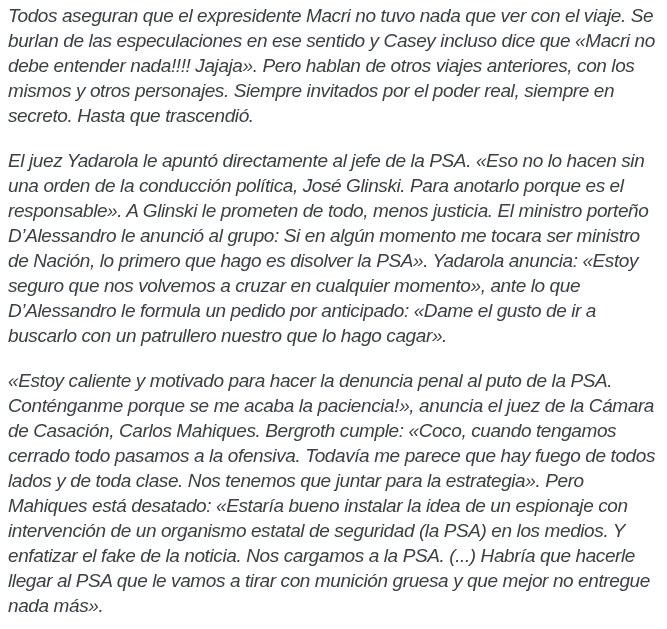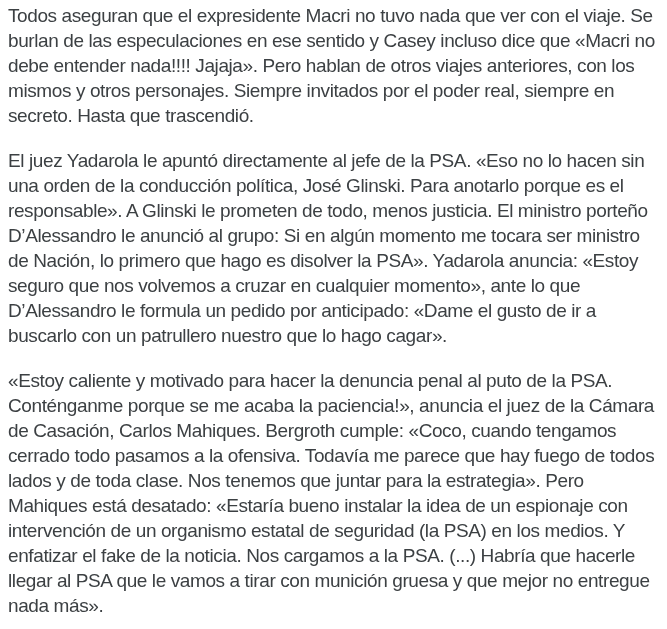--- a/index.html
+++ b/index.html
@@ -16,20 +16,21 @@
     box-sizing: border-box;
     width: 667px;
     padding: 3px 8px 0 8px;
     font-family: "Liberation Sans", sans-serif;
     font-size: 19px;
     line-height: 25px;
     letter-spacing: -0.4px;
     font-weight: 400;
     color: #3c4043;
     text-align: left;
+    font-style: italic;
   }
   .article p {
     margin: 0 0 20px 0;
   }
 </style>
 </head>
 <body>
 
 <div class="article">
   <p>Todos aseguran que el expresidente Macri no tuvo nada que ver con el viaje. Se burlan de las especulaciones en ese sentido y Casey incluso dice que «Macri no debe entender nada!!!! Jajaja». Pero hablan de otros viajes anteriores, con los mismos y otros personajes. Siempre invitados por el poder real, siempre en secreto. Hasta que trascendió.</p>

